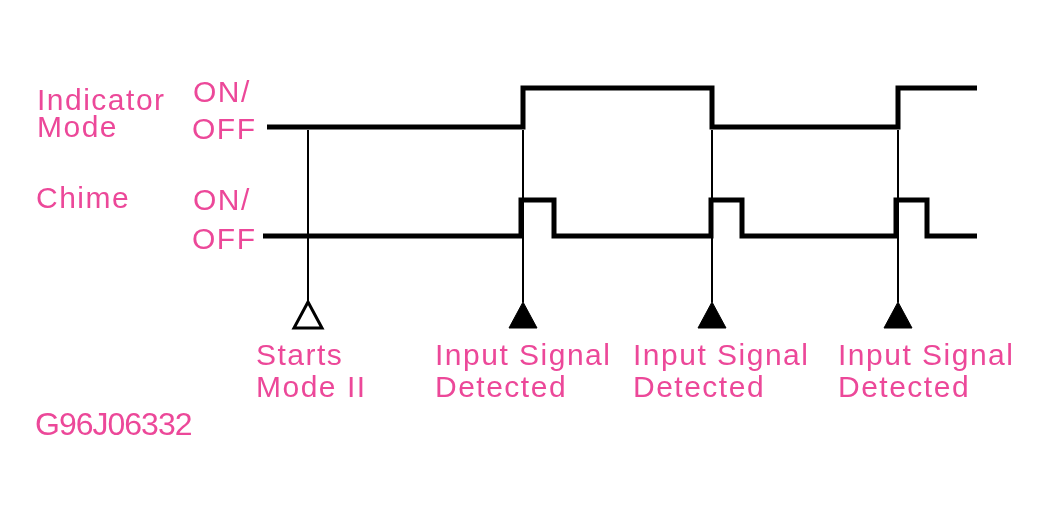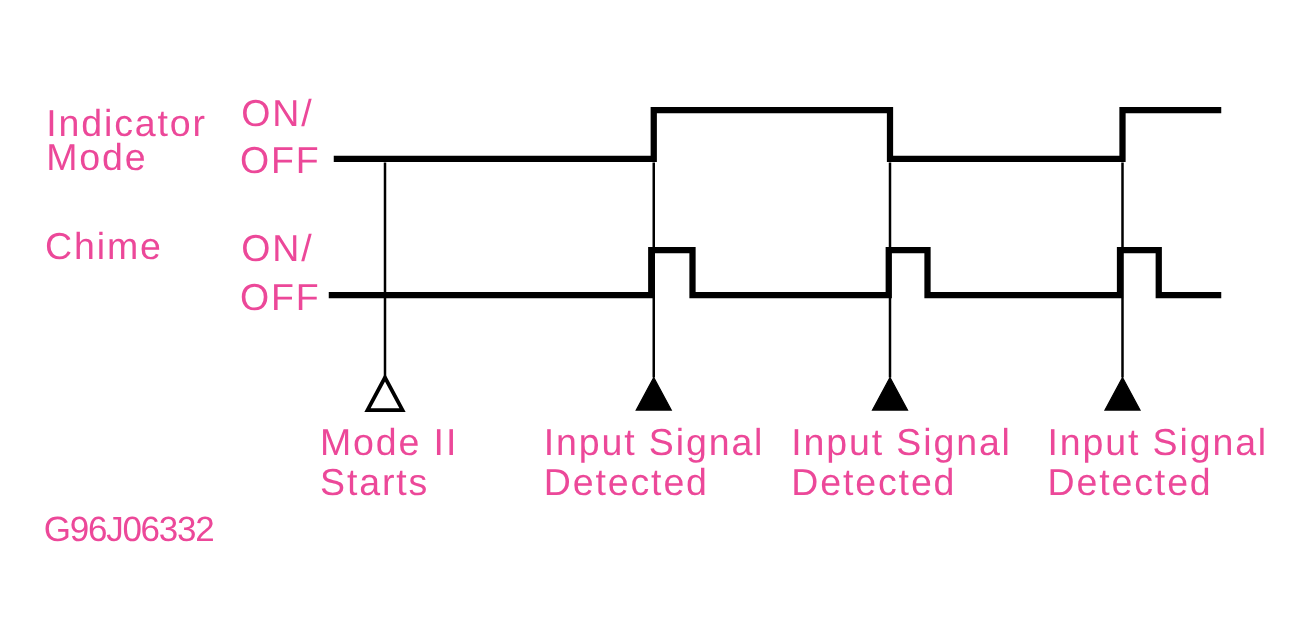--- a/index.html
+++ b/index.html
@@ -25,21 +25,21 @@
     top: 339px;
     font-size: 30px;
     line-height: 32px;
     letter-spacing: 1.5px;
     white-space: nowrap;
   }
   .code {
     position: absolute;
     left: 35px;
     top: 410px;
-    font-size: 28px;
+    font-size: 32px;
     line-height: 28px;
     letter-spacing: -1px;
     white-space: nowrap;
   }
 </style>
 </head>
 <body>
 
 <div class="figure">
 
@@ -59,22 +59,22 @@
   <div class="txt" style="left:37px; top:86px">Indicator</div>
   <div class="txt" style="left:37px; top:113px">Mode</div>
   <div class="txt" style="left:193px; top:78px">ON/</div>
   <div class="txt" style="left:192px; top:115px">OFF</div>
 
   <div class="txt" style="left:36px; top:184px">Chime</div>
   <div class="txt" style="left:193px; top:186px">ON/</div>
   <div class="txt" style="left:192px; top:225px">OFF</div>
 
   <div class="event-label" style="left: 256px;">
+    <div>Starts</div>
     <div>Mode II</div>
-    <div>Starts</div>
   </div>
   <div class="event-label" style="left: 435px;">
     <div>Input Signal</div>
     <div>Detected</div>
   </div>
   <div class="event-label" style="left: 633px;">
     <div>Input Signal</div>
     <div>Detected</div>
   </div>
   <div class="event-label" style="left: 838px;">

